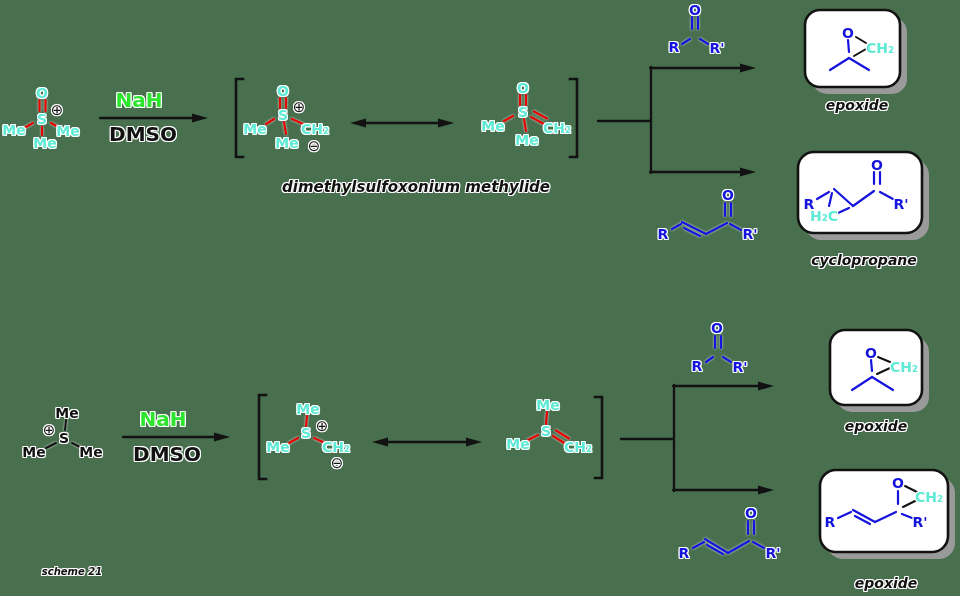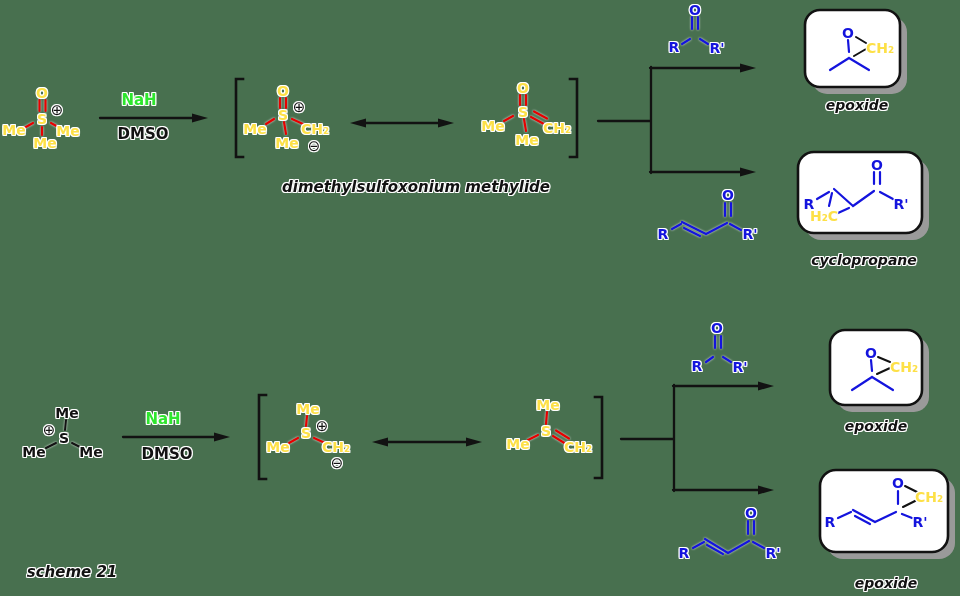--- a/index.html
+++ b/index.html
@@ -9,26 +9,26 @@
     font-family:"DejaVu Sans","Liberation Sans",sans-serif;
   }
   .lbl{
     position:absolute;transform:translate(-50%,-50%);
     font-weight:bold;font-size:14px;line-height:1;white-space:nowrap;
     text-shadow:1px 1px 0 rgba(255,255,255,.95),-1px -1px 0 rgba(255,255,255,.95),
                 1px -1px 0 rgba(255,255,255,.95),-1px 1px 0 rgba(255,255,255,.95),
                 0 1px 0 rgba(255,255,255,.95),0 -1px 0 rgba(255,255,255,.95),
                 1px 0 0 rgba(255,255,255,.95),-1px 0 0 rgba(255,255,255,.95);
   }
-  .red{color:#fde047;} .blue{color:#1414dd;} .blk{color:#121212;} .grn{color:#2ee52e;}
+  .red{color:#5eead4;} .blue{color:#1414dd;} .blk{color:#121212;} .grn{color:#2ee52e;}
   .chg{font-weight:normal;font-size:15px;}
-  .cond{font-size:15px;}
+  .cond{font-size:20px;}
   .name{font-style:italic;font-size:15px;}
   .prodname{font-style:italic;font-size:14px;}
-  .scheme{font-style:italic;font-size:15px;}
+  .scheme{font-style:italic;font-size:10px;}
   svg{position:absolute;left:0;top:0;}
   .halo{filter:drop-shadow(0 0 1px rgba(255,255,255,.85));}
   .bondr{stroke:#e60000;stroke-width:2.2;stroke-linecap:round;fill:none;}
   .bondb{stroke:#1414dd;stroke-width:2.2;stroke-linecap:round;fill:none;}
   .bondk{stroke:#121212;stroke-width:2;stroke-linecap:round;fill:none;}
   .arrow{stroke:#121212;stroke-width:2.3;stroke-linecap:round;fill:none;}
   .head{fill:#121212;stroke:none;}
   .bracket{stroke:#121212;stroke-width:2.6;fill:none;stroke-linecap:square;}
   .boxshadow{fill:#9a9a9a;stroke:none;}
   .box{fill:#ffffff;stroke:#121212;stroke-width:2.6;}

